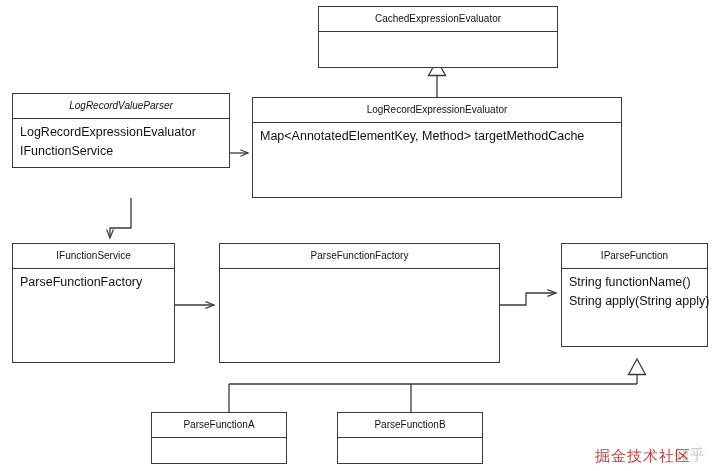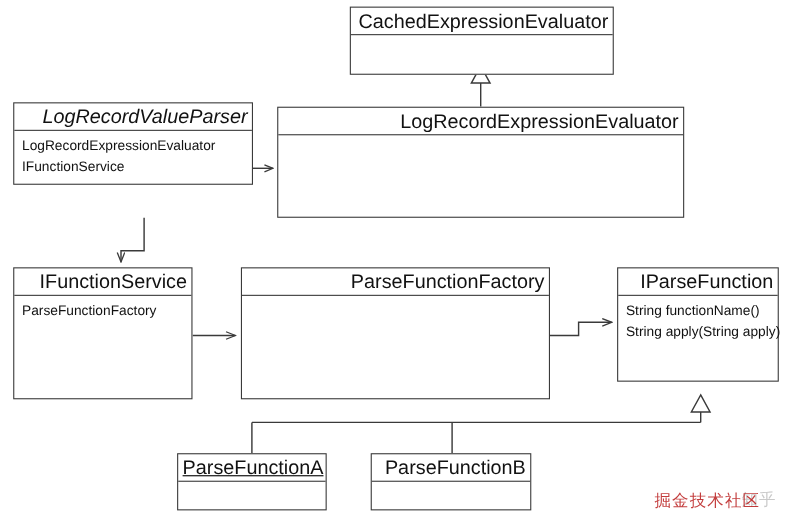--- a/index.html
+++ b/index.html
@@ -29,22 +29,22 @@
     position: absolute;
     box-sizing: border-box;
     background: #ffffff;
     border: 1.3px solid #3a3a3a;
     display: flex;
     flex-direction: column;
   }
   .uml-title {
     box-sizing: border-box;
     width: 100%;
-    text-align: right;
-    font-size: 18px;
+    text-align: center;
+    font-size: 10px;
     line-height: 14px;
     color: #111111;
     padding: 5px 4px 5px 4px;
     border-bottom: 1.3px solid #3a3a3a;
     white-space: nowrap;
     overflow: hidden;
   }
   .uml-title.italic {
     font-style: italic;
   }
@@ -135,20 +135,21 @@
     <div class="uml-title italic">LogRecordValueParser</div>
     <div class="uml-body">
       <div class="uml-member">LogRecordExpressionEvaluator</div>
       <div class="uml-member">IFunctionService</div>
     </div>
   </div>
 
   <div class="uml-class" style="left:252px; top:97px; width:370px; height:101px;">
     <div class="uml-title">LogRecordExpressionEvaluator</div>
     <div class="uml-body">
+      <div class="uml-member">Map&lt;AnnotatedElementKey, Method&gt; targetMethodCache</div>
     </div>
   </div>
 
   <div class="uml-class" style="left:12px; top:243px; width:163px; height:120px;">
     <div class="uml-title">IFunctionService</div>
     <div class="uml-body">
       <div class="uml-member">ParseFunctionFactory</div>
     </div>
   </div>
 
@@ -157,21 +158,21 @@
   </div>
 
   <div class="uml-class" style="left:561px; top:243px; width:147px; height:104px;">
     <div class="uml-title">IParseFunction</div>
     <div class="uml-body">
       <div class="uml-member">String functionName()</div>
       <div class="uml-member">String apply(String apply)</div>
     </div>
   </div>
 
-  <div class="uml-class" style="left:161px; top:412px; width:136px; height:52px;text-decoration:underline;">
+  <div class="uml-class" style="left:151px; top:412px; width:136px; height:52px;">
     <div class="uml-title">ParseFunctionA</div>
     <div class="uml-body"></div>
   </div>
 
   <div class="uml-class" style="left:337px; top:412px; width:146px; height:52px;">
     <div class="uml-title">ParseFunctionB</div>
     <div class="uml-body"></div>
   </div>
 
   <div class="watermark">

